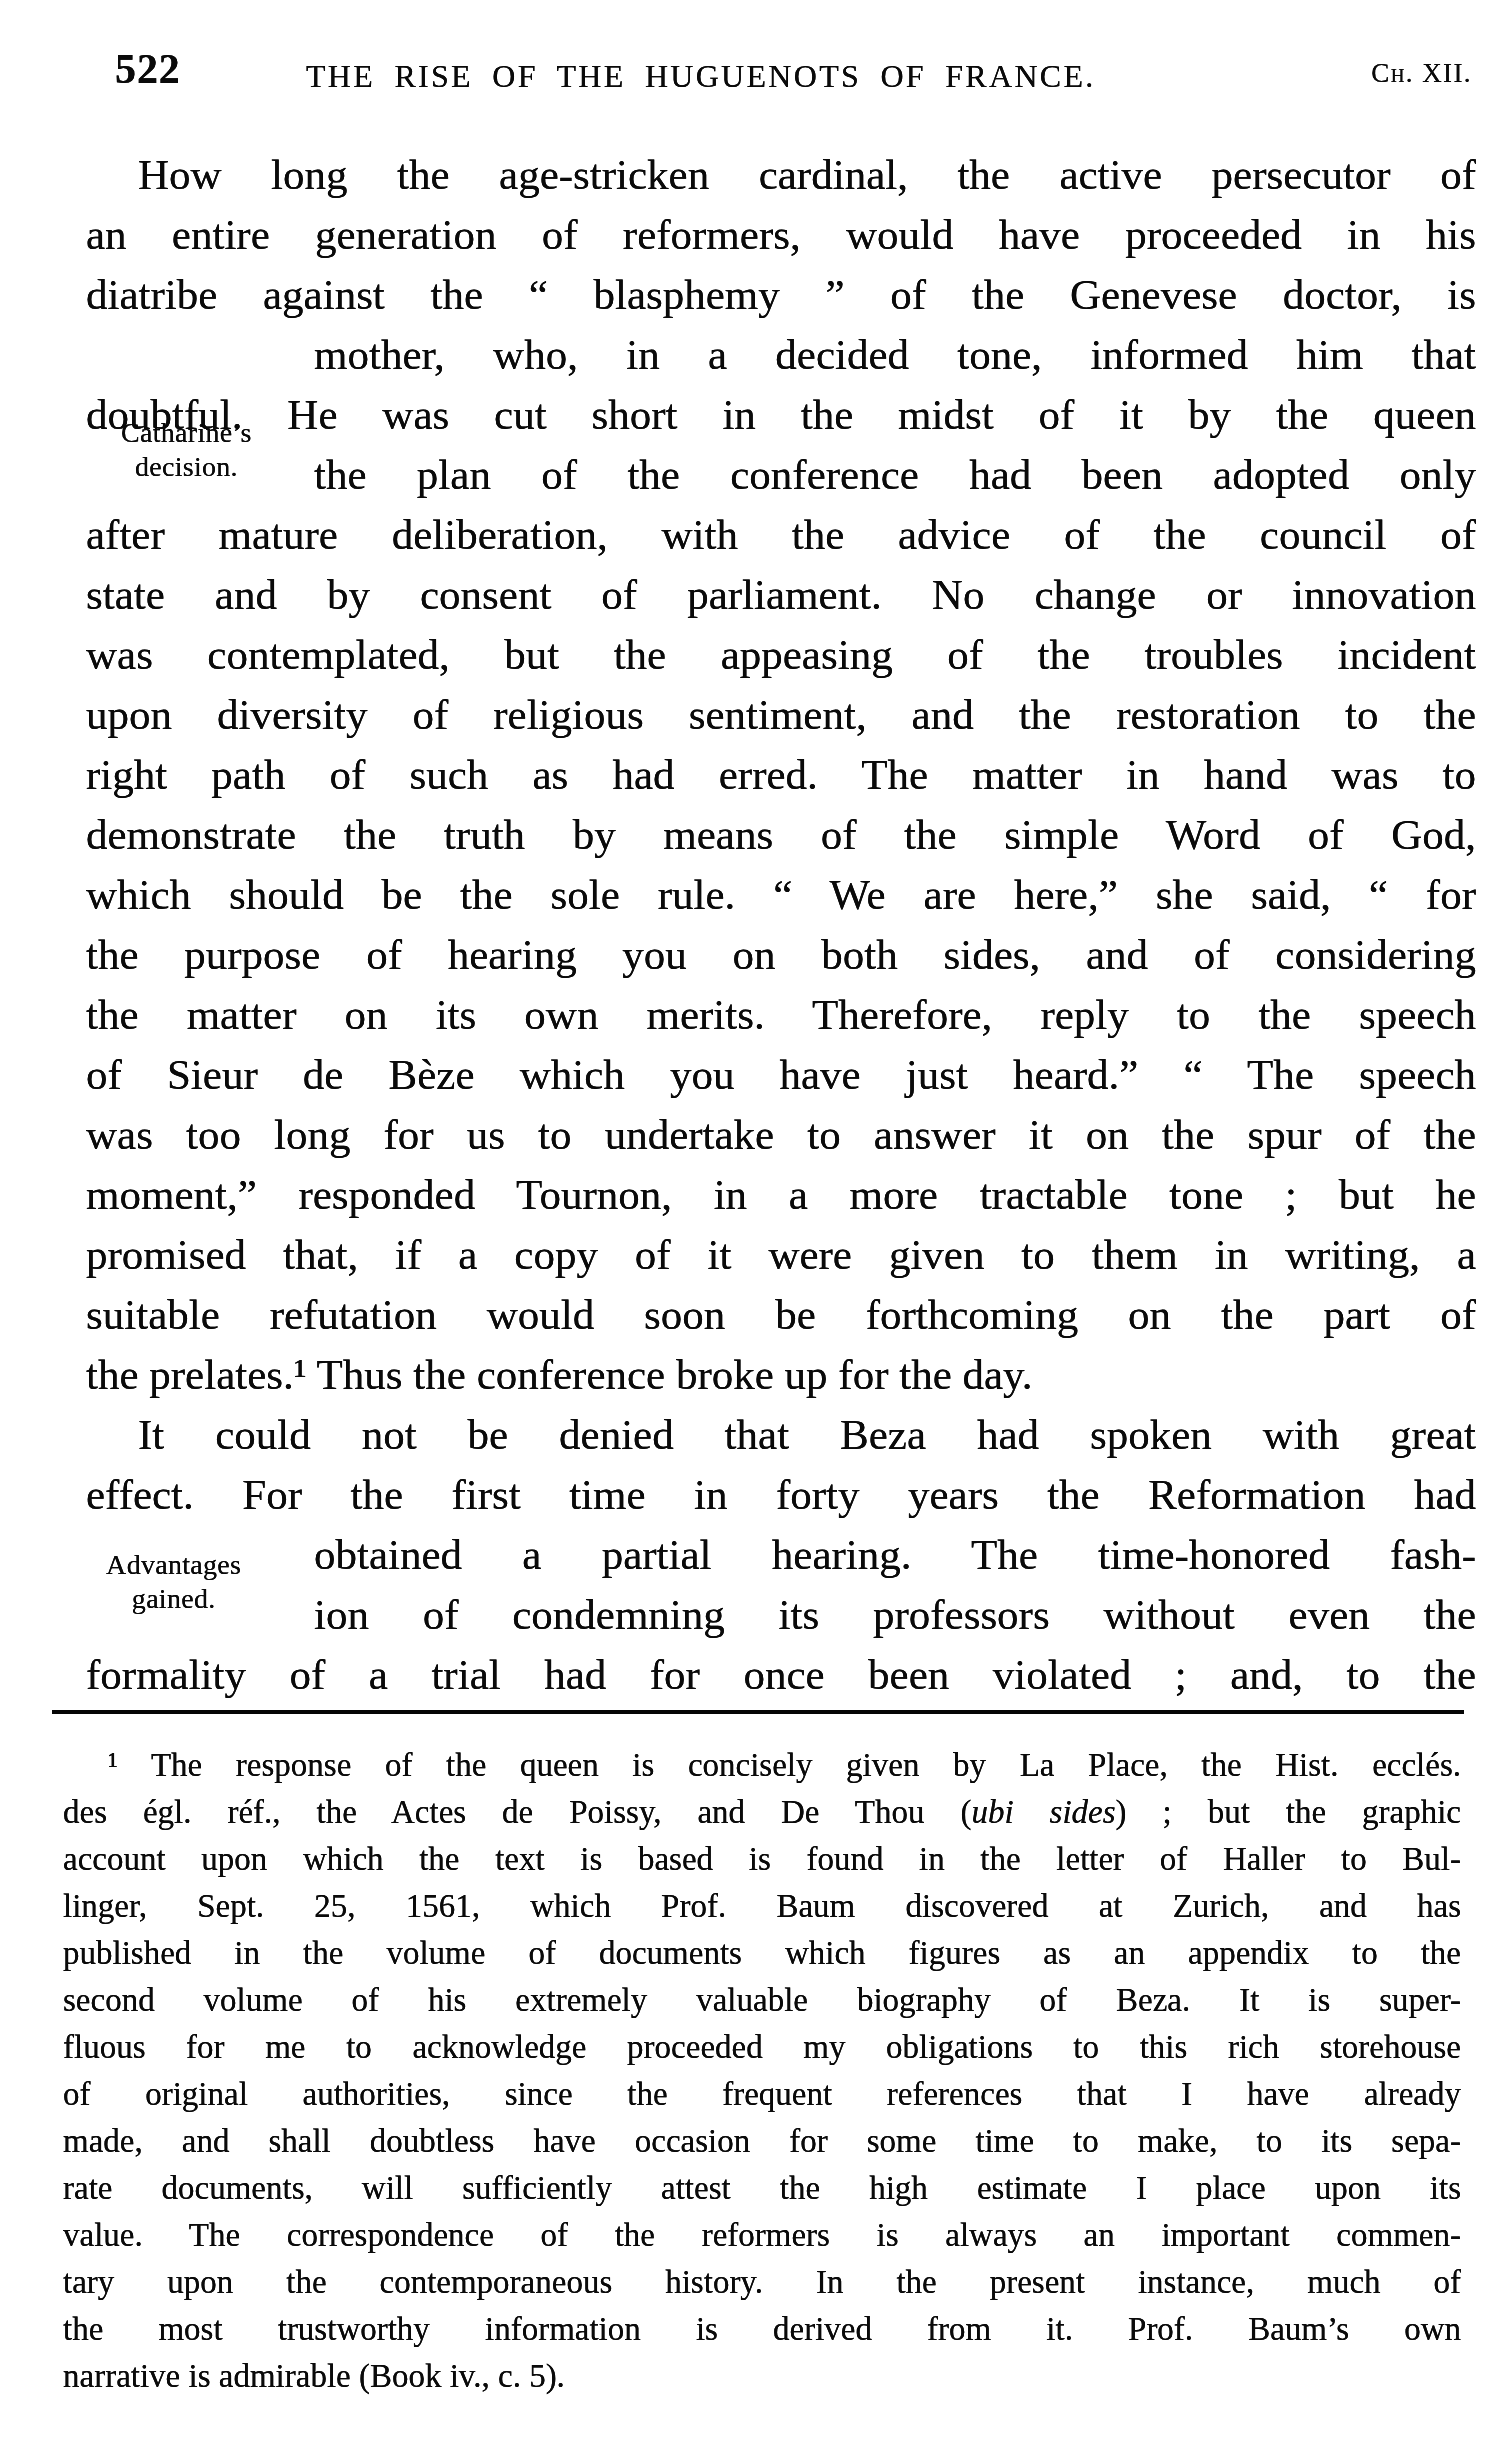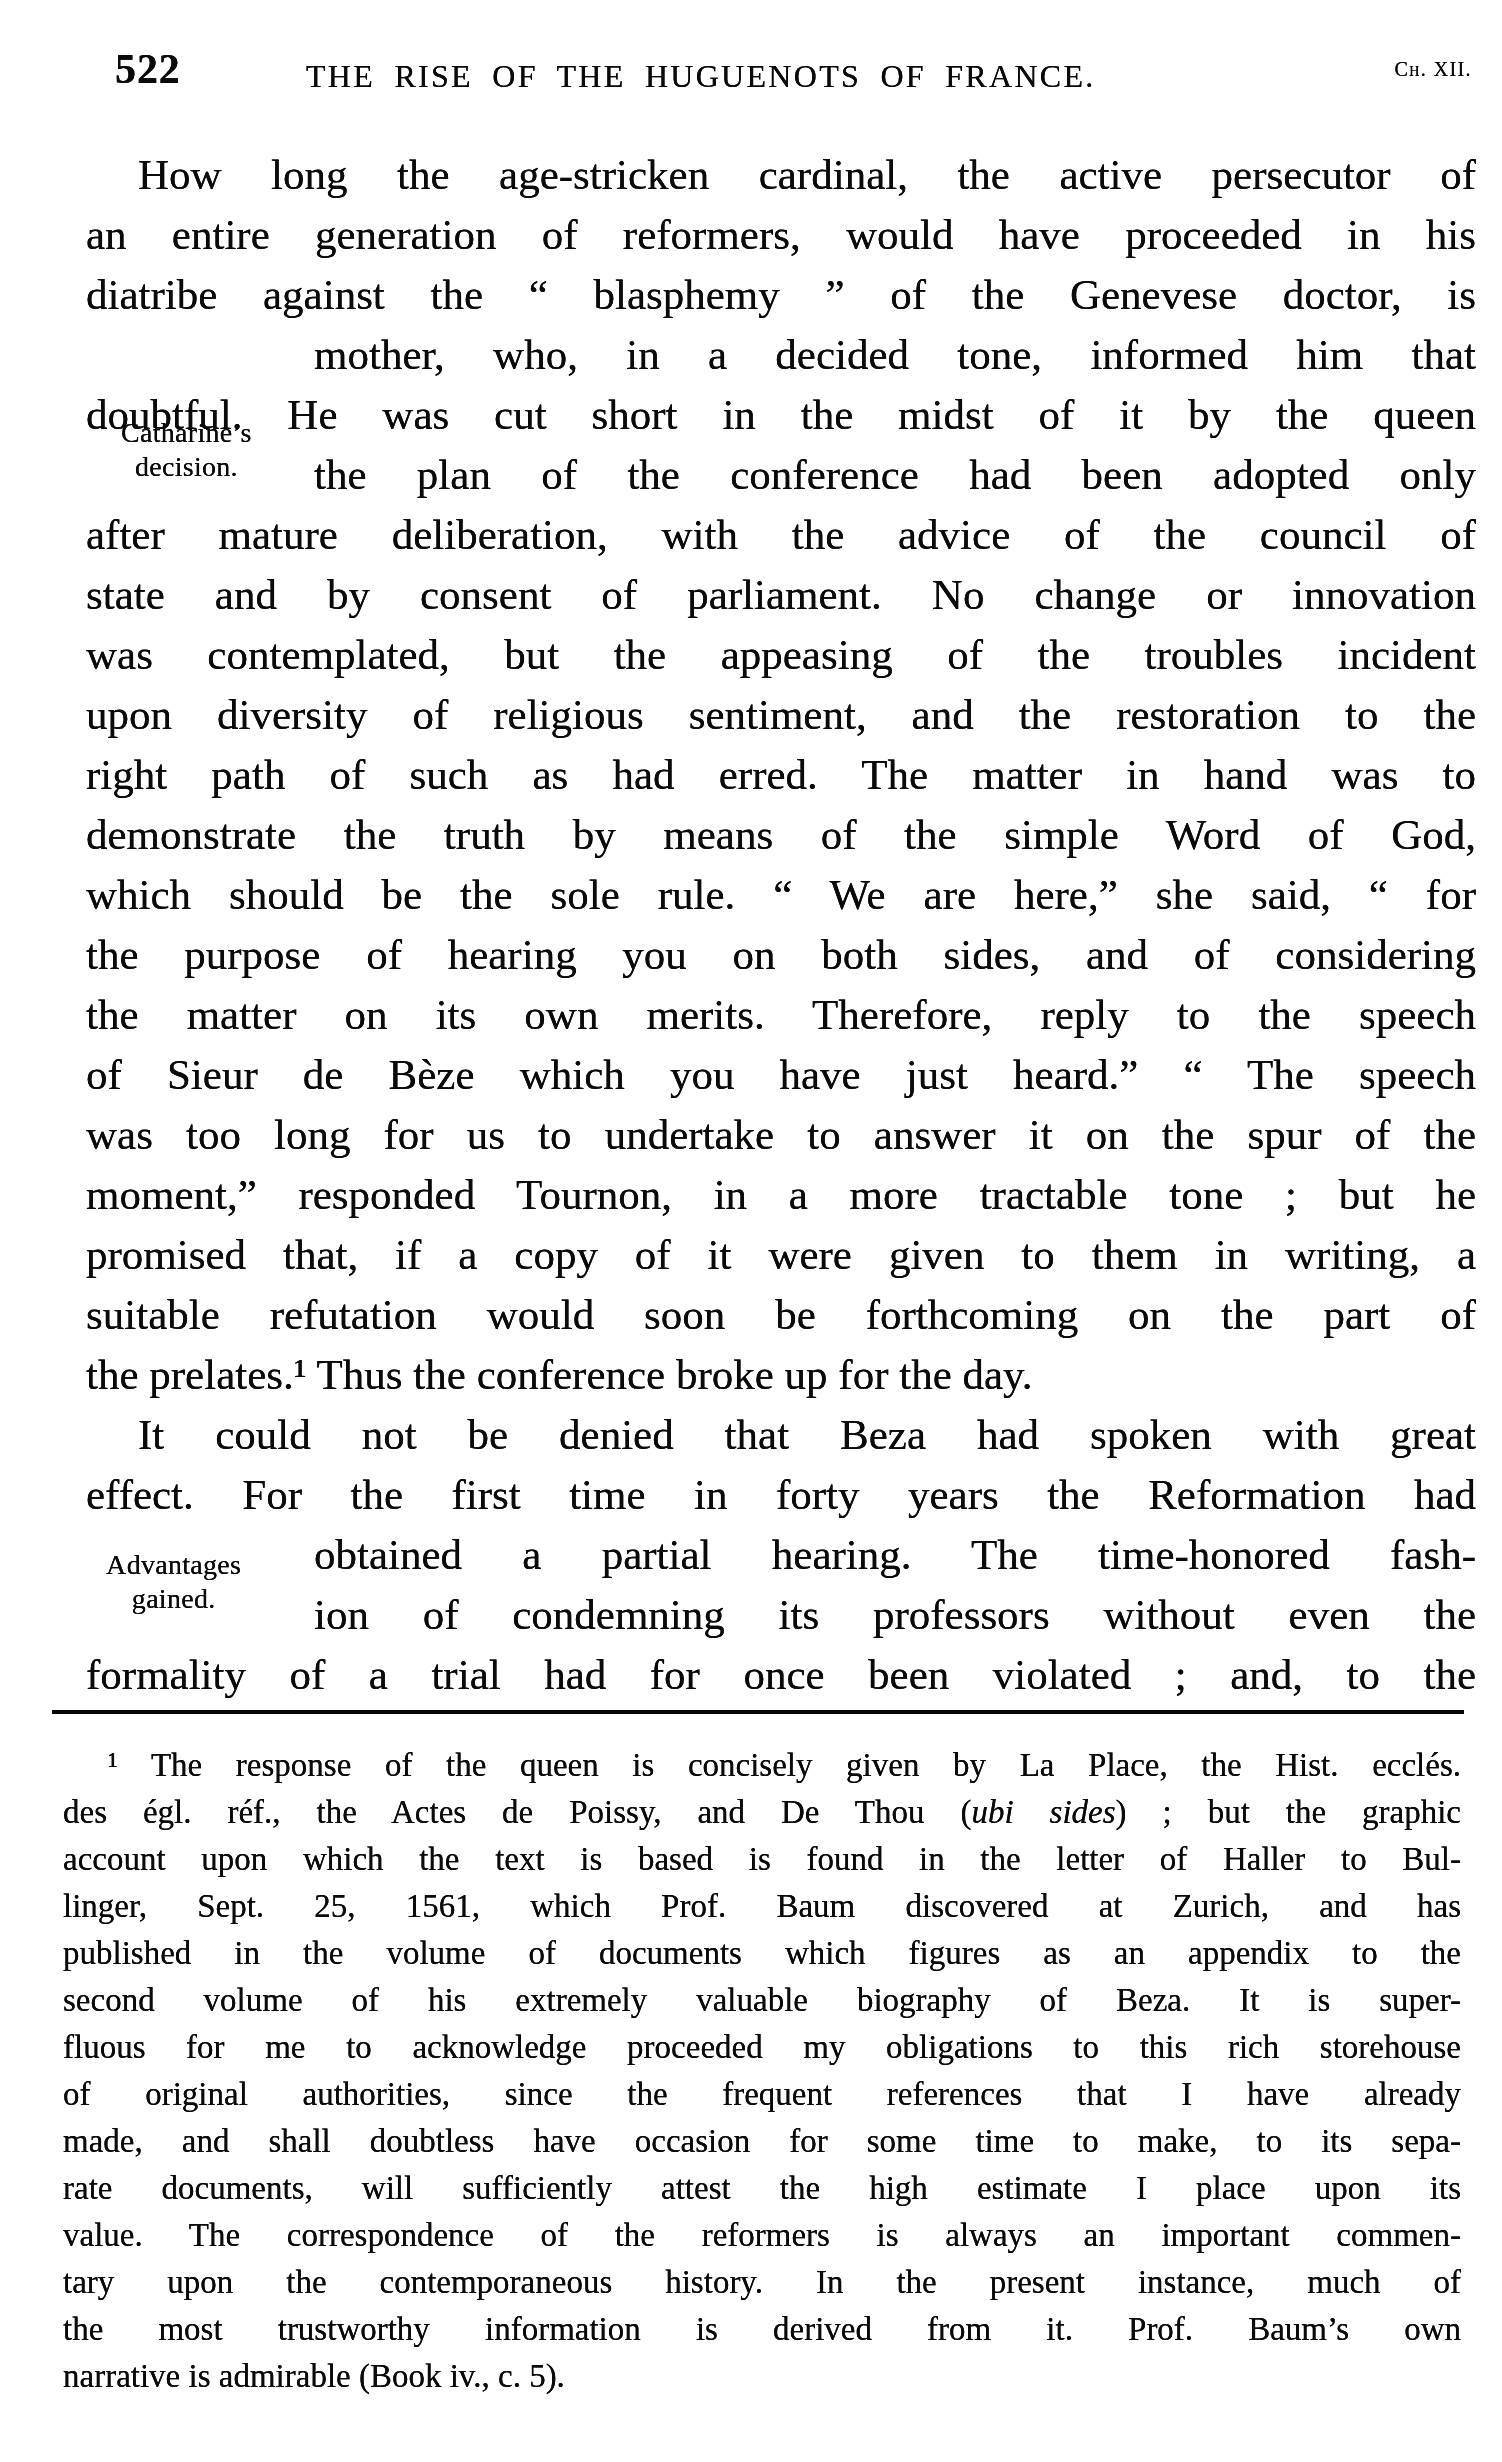--- a/index.html
+++ b/index.html
@@ -5,21 +5,21 @@
   html,body { margin:0; padding:0; background:#e8e8e8; }
   .page {
     position:relative; width:1503px; height:2462px; margin:0 auto;
     background:#ffffff; color:#0a0a0a; overflow:hidden;
     font-family:"Liberation Serif", serif;
     text-shadow:0 0 0.6px #000;
   }
   
   .pagenum  { position:absolute; top:45px; left:83px;  font-size:42px; font-weight:bold; letter-spacing:0.9px;margin-left:32px; }
   .runtitle { position:absolute; top:58px; left:306px; font-size:32px; letter-spacing:2.3px; word-spacing:9px; }
-  .chapter  { position:absolute; top:58px; right:31px; font-size:20px; font-variant:small-caps; letter-spacing:1.4px; }
+  .chapter  { position:absolute; top:58px; right:31px; font-size:27px; font-variant:small-caps; letter-spacing:1.4px; }
   
   .body-block { position:absolute; top:145px; left:86px; width:1390px; font-size:43px; }
   .line { height:60px; line-height:60px; overflow:hidden; text-align:justify; white-space:normal; }
   .line.j::after { content:""; display:inline-block; width:100%; height:0; }
   .line.last { text-align:left; }
   .line.ind { text-indent:52px; }
   .line.cut { padding-left:228px; }
   
   .margin-note { position:absolute; width:208px; font-size:28px; line-height:34px; letter-spacing:0.3px; text-align:center; }
   

